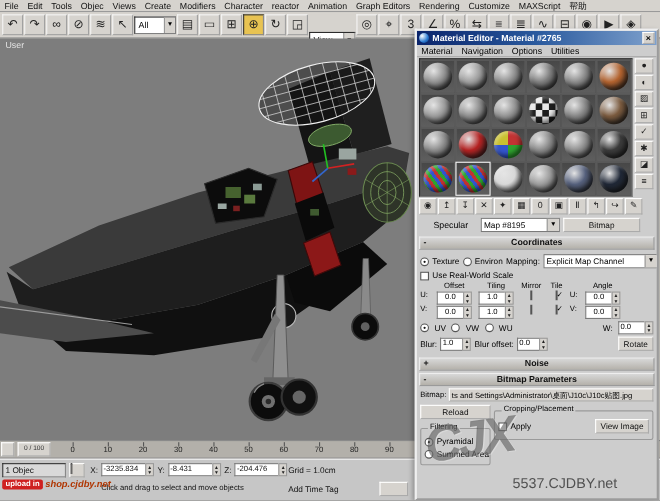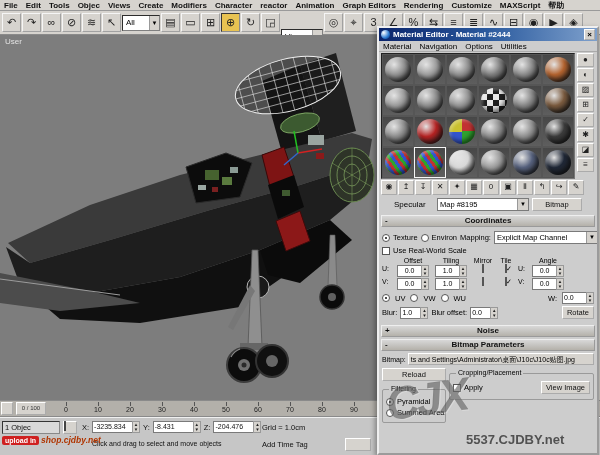--- a/index.html
+++ b/index.html
@@ -1,20 +1,20 @@
 <!DOCTYPE html>
 <html><head>
 <meta charset="utf-8">
 <style>
   * { margin:0; padding:0; box-sizing:border-box; }
   body { width:600px; height:455px; overflow:hidden; font-family:"Liberation Sans",sans-serif; background:#b8b8b8; }
   .app { position:relative; width:600px; height:455px; overflow:hidden; background:#bdbab4; }
 
   
-  .menubar { position:absolute; top:0; left:0; right:0; height:11px; background:#d6d3ce; display:flex; align-items:center; font-size:8px; color:#111; border-bottom:1px solid #9a9a9a;font-weight:bold; }
+  .menubar { position:absolute; top:0; left:0; right:0; height:11px; background:#d6d3ce; display:flex; align-items:center; font-size:8px; color:#111; border-bottom:1px solid #9a9a9a; }
   .menu-item { padding:0 4px; white-space:nowrap; }
 
   
   .toolbar { position:absolute; top:11px; left:0; right:0; height:24px; background:#d6d3ce; border-bottom:1px solid #8a8a8a; display:flex; align-items:center; gap:1px; padding:0 2px; }
   .tbtn { width:19px; height:19px; flex:0 0 19px; background:#d6d3ce; border:1px outset #f5f5f5; font-size:11px; line-height:17px; text-align:center; color:#222; overflow:hidden; }
   .tbtn.active { background:#e8c352; border:1px inset #8a8a8a; }
   .tdrop { height:16px; background:#fff; border:1px inset #808080; font-size:8px; display:flex; align-items:center; padding-left:3px; color:#000; }
   .tdrop .dda { margin-left:auto; width:10px; height:100%; background:#d6d3ce; border-left:1px solid #999; font-size:6px; line-height:14px; text-align:center; }
   .w36 { width:38px; } .w40 { width:42px;margin-top:28px; }
 
@@ -47,21 +47,21 @@
   .grid-info { position:absolute; left:262px; top:5px; white-space:nowrap; }
   .addtag { position:absolute; left:262px; top:22px; white-space:nowrap; }
   .prompt { position:absolute; left:92px; top:22px; white-space:nowrap; font-size:7px; }
   .kbbtn { position:absolute; left:345px; top:20px; width:26px; height:13px; background:#d6d3ce; border:1px outset #fff; }
 
   
   .badge-wrap { position:absolute; left:2px; top:435px; display:flex; align-items:center; z-index:40; }
   .badge { background:#cf2020; color:#fff; font-size:7px; font-weight:bold; padding:1px 3px; border-radius:2px; }
   .badge-site { color:#b03500; font-size:8.5px; font-weight:bold; margin-left:2px; font-style:italic; }
   .wm-logo { position:absolute; left:386px; top:372px; z-index:50; font-size:46px; font-weight:bold; font-style:italic; color:rgba(75,75,75,0.55); transform:rotate(-8deg); letter-spacing:-3px; text-shadow:1px 1px 0 rgba(255,255,255,0.25); }
-  .wm-site { position:absolute; left:466px; top:432px; z-index:50; font-size:13px; font-weight:bold; color:rgba(50,50,50,0.8); }
+  .wm-site { position:absolute; left:466px; top:432px; z-index:50; font-size:13px; font-weight:normal; color:rgba(50,50,50,0.8); }
 
   
   .win { position:absolute; left:377px; top:26px; width:222px; height:429px; background:#cdcdcd; border:2px outset #efefef; box-shadow:-2px 2px 5px rgba(0,0,0,0.35); z-index:10; overflow:hidden; }
   .titlebar { height:13px; background:linear-gradient(90deg,#0a246b,#2a5a9e,#7ea0cc); color:#fff; font-size:8px; font-weight:bold; display:flex; align-items:center; gap:3px; padding:0 2px; }
   .titleicon { width:9px; height:9px; border-radius:50%; background:radial-gradient(circle at 30% 30%,#fff,#2a7ad2 60%,#0a2a66); flex:0 0 9px; }
   .title-text { flex:1; overflow:hidden; white-space:nowrap; }
   .closebtn { width:11px; height:11px; background:#d6d3ce; border:1px outset #fff; color:#000; font-size:8px; line-height:9px; text-align:center; font-weight:bold; }
   .memenu { display:flex; height:11px; background:#cdcdcd; border-bottom:1px solid #aaa; font-size:8px; align-items:center; }
   .memenu .menu-item { padding:0 4px; }
 
@@ -77,21 +77,21 @@
   .sbtn { width:17px; height:14px; background:#d6d3ce; border:1px outset #fff; font-size:8px; line-height:12px; text-align:center; color:#222; overflow:hidden; }
   .htools { display:flex; gap:1px; padding:1px 2px; height:17px; }
   .htools .sbtn { width:16px; height:15px; }
 
   .channel-row { display:flex; align-items:center; gap:3px; padding:2px 15px; height:17px; font-size:8px;justify-content:center; }
   .channel-lbl { width:40px; }
   .combo { flex:1; background:#fff; border:1px solid #7a7a7a; display:flex; align-items:center; height:13px; font-size:7.5px; }
   .combo .txt { flex:1; padding:0 2px; white-space:nowrap; overflow:hidden; }
   .combo .dda { width:11px; height:100%; background:#d6d3ce; border-left:1px solid #999; font-size:6px; line-height:11px; text-align:center; }
   .pbtn { background:#d6d3ce; border:1px outset #fff; font-size:7.5px; text-align:center; padding:1px 4px; height:13px; line-height:10px; color:#111; }
-  .type-btn { width:50px; }
+  .type-btn { width:70px; }
 
   .params { padding:0 2px; }
   .rollout { height:12px; background:linear-gradient(#d8d8d8,#b4b1aa); border:1px outset #eee; font-size:8px; font-weight:bold; text-align:center; line-height:10px; color:#111; position:relative; margin-top:2px; }
   .rollout .pm { position:absolute; left:3px; }
   .coord-body { font-size:7.5px; padding:2px 1px; }
   .row { display:flex; align-items:center; gap:3px; margin:2px 0; }
   .lbl { white-space:nowrap;text-align:right; }
   .radio { width:8px; height:8px; border-radius:50%; background:#fff; border:1px solid #555; position:relative; flex:0 0 8px; }
   .radio.sel::after { content:""; position:absolute; inset:2px; border-radius:50%; background:#111; }
   .cb { width:8px; height:8px; background:#fff; border:1px solid #555; position:relative; flex:0 0 8px; font-size:7px; line-height:7px; text-align:center; }
@@ -297,21 +297,21 @@
   <div class="badge-wrap">
     <span class="badge">upload in</span>
     <span class="badge-site">shop.cjdby.net</span>
   </div>
   <span class="wm-logo">CJX</span>
   <span class="wm-site">5537.CJDBY.net</span>
 
   <div class="win">
     <div class="titlebar">
       <span class="titleicon"></span>
-      <span class="title-text">Material Editor - Material #2444</span>
+      <span class="title-text">Material Editor - Material #2765</span>
       <span class="closebtn">×</span>
     </div>
     <div class="memenu">
 
     <span class="menu-item">Material</span>
         <span class="menu-item">Navigation</span>
         <span class="menu-item">Options</span>
         <span class="menu-item">Utilities</span>
       </div>
 

